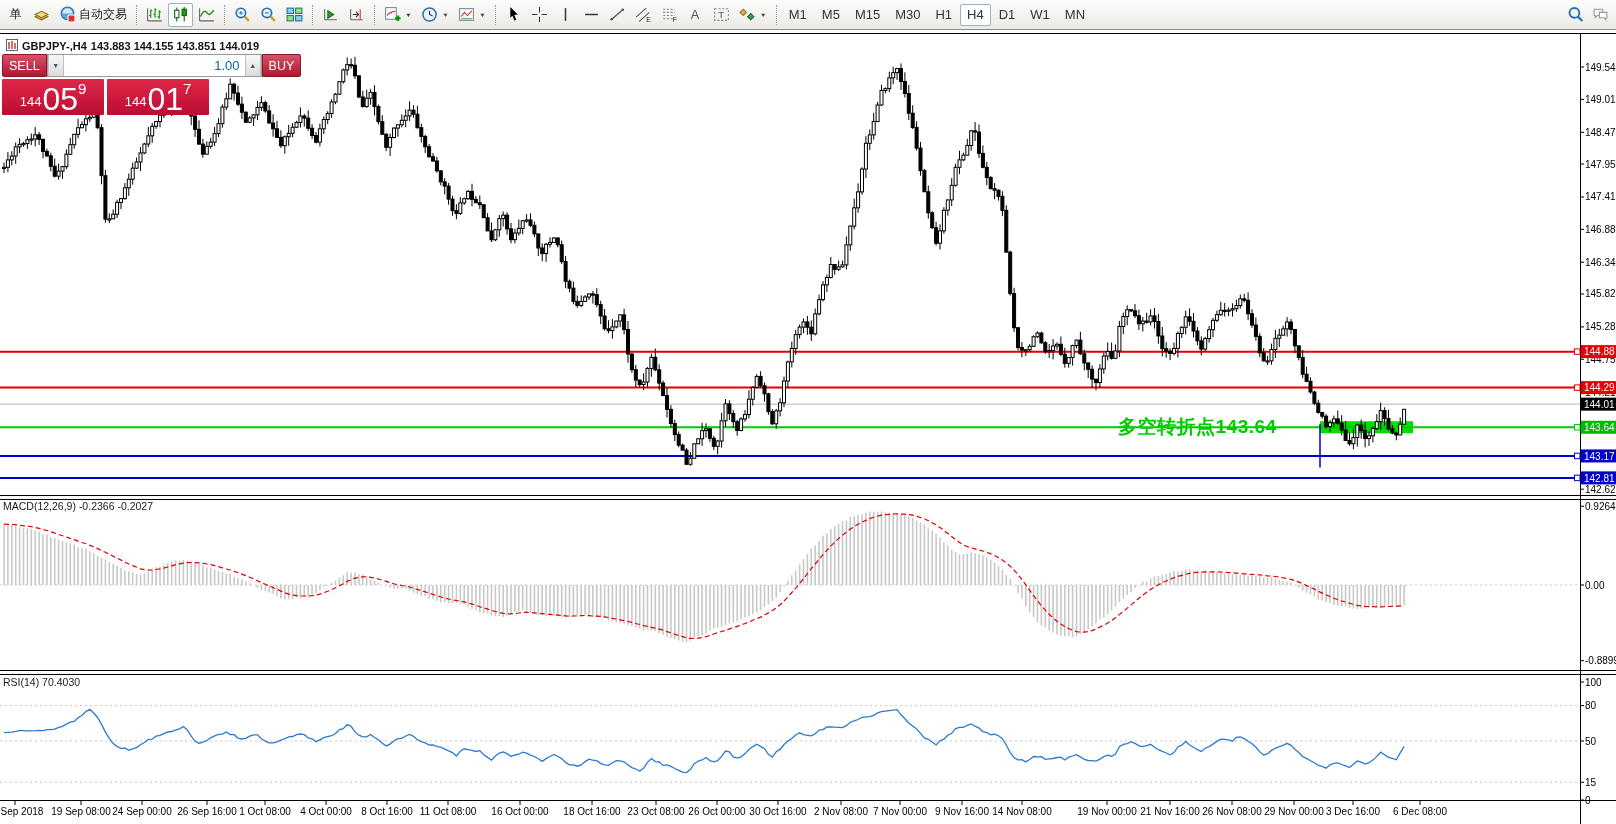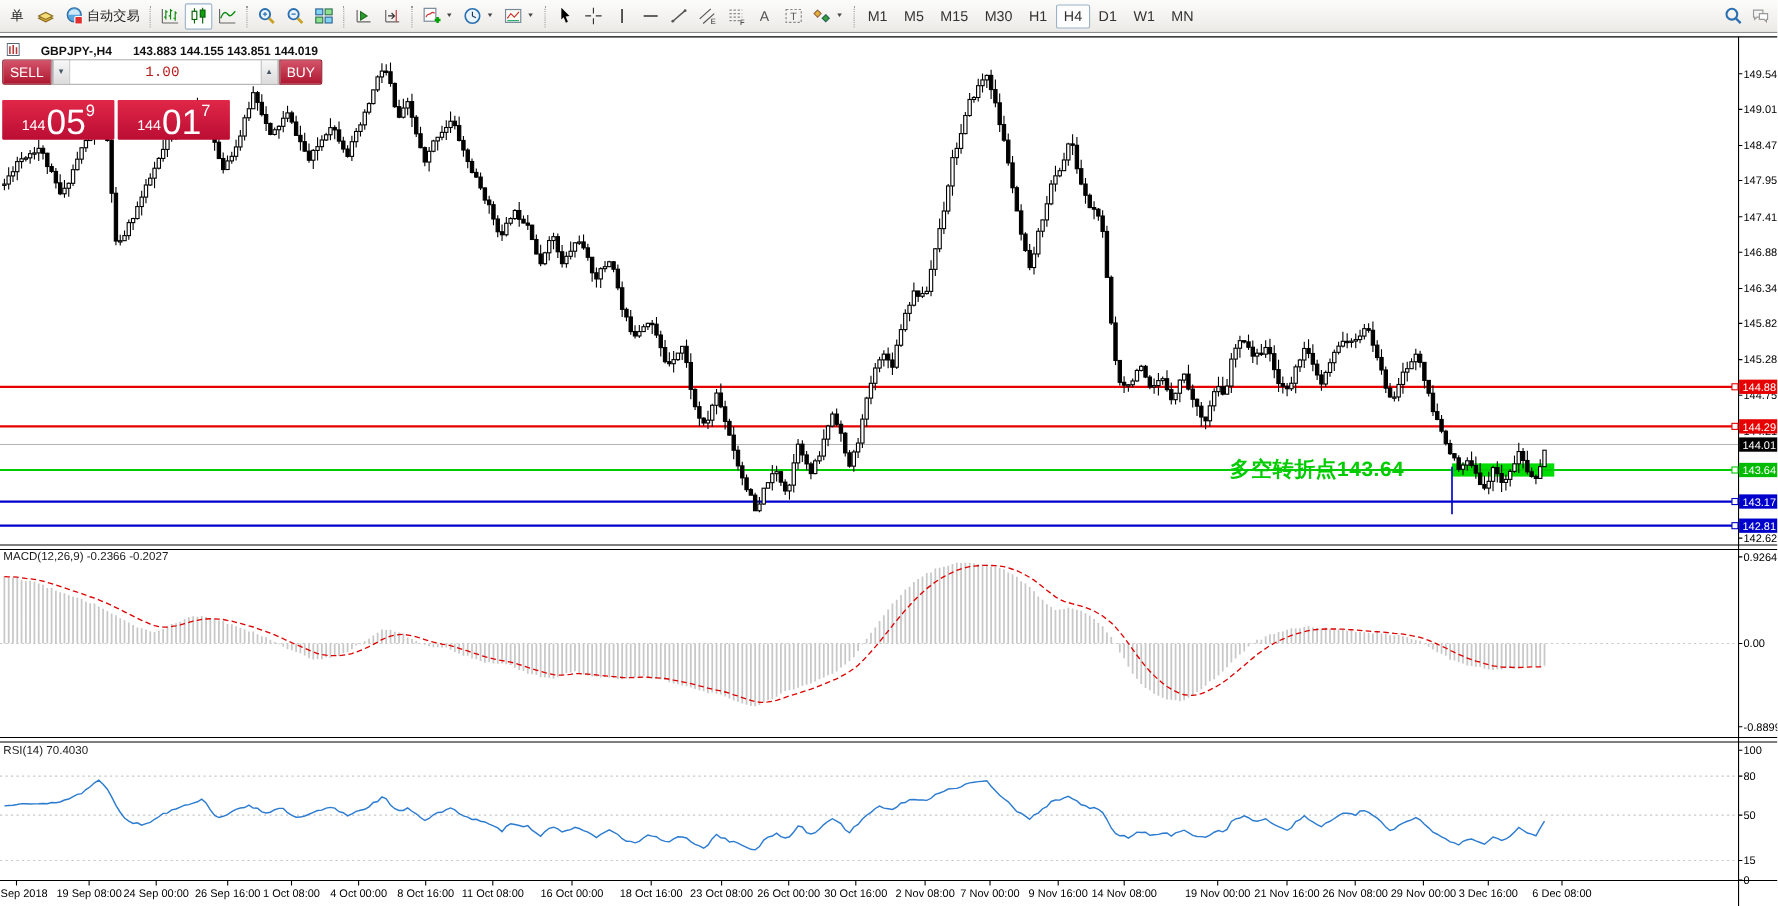--- a/index.html
+++ b/index.html
@@ -14,35 +14,35 @@
   .tbtn.active{background:#fdfdfd;border-color:#9ab3c9}
   .tbtn svg{width:17px;height:17px;display:block}
   .tbtn .lbl{font-size:12px;white-space:nowrap;color:#1a1a1a}
   .caret{font-size:7px;color:#444;margin-left:1px;transform:scaleY(.8)}
   .tsep{width:0;height:20px;border-left:1px dotted #9a9a9a;margin:0 4px}
   .tf{height:22px;min-width:29px;display:flex;align-items:center;justify-content:center;
        border:1px solid transparent;border-radius:2px;font-size:13px;color:#333;background:transparent}
   .tf.active{background:#fdfdfd;border-color:#9ab3c9}
   #tb-right{margin-left:auto;display:flex;align-items:center}
   #chart-svg{position:absolute;top:31px;left:0;z-index:1}
-  .chart-title{position:absolute;left:6px;top:39px;display:flex;gap:19px;align-items:center;
+  .chart-title{position:absolute;left:6px;top:39px;display:flex;gap:4px;align-items:center;
        font-size:11px;font-weight:bold;color:#111;z-index:3}
   .trade-panel{position:absolute;left:2px;top:54px;width:207px;z-index:4}
   .tp-row1{display:flex;height:23px}
   .tp-sell,.tp-buy{color:#fff;border:1px solid #8f1426;font-size:12.5px;
        background:linear-gradient(#d4536a,#ae1830);display:flex;align-items:center;justify-content:center;
        font-family:inherit}
   .tp-sell{width:50px;border-radius:2px 0 0 2px}
   .tp-buy{width:54px;border-radius:0 2px 2px 0}
   .tp-stepper{flex:1;display:flex;border:1px solid #9a9a9a;background:#fff;box-sizing:border-box}
   .tp-step{width:16px;background:linear-gradient(#f7f7f7,#dcdcdc);border:none;border-left:1px solid #c0c0c0;
        border-right:1px solid #c0c0c0;font-size:7px;color:#456;padding:0}
-  .tp-vol{flex:1;border:none;outline:none;font-size:13px;text-align:center;padding:0 5px 0 0;min-width:0;
-       font-family:Liberation Mono, monospace;color:#b91c1c}
-  .tp-row2{display:flex;margin-top:14px;gap:3px;height:36px}
+  .tp-vol{flex:1;border:none;outline:none;font-size:13px;text-align:right;padding:0 5px 0 0;min-width:0;
+       font-family:Liberation Sans, sans-serif;color:#0369a1}
+  .tp-row2{display:flex;margin-top:2px;gap:3px;height:36px}
   .tp-price{flex:1;background:linear-gradient(#e02748,#bb0d33);color:#fff;display:flex;
        align-items:flex-end;justify-content:center;padding-bottom:2px;border-radius:1px}
   .tp-small{font-size:13px;margin:0 1px 4px 0}
   .tp-big{font-size:32px;line-height:.88;font-weight:400}
   .tp-sup{font-size:15px;margin-bottom:16px}
   .ind-label{position:absolute;font-size:10.5px;color:#1a1a1a;z-index:3;white-space:nowrap}
   #macd-label{left:3px;top:500px}
   #rsi-label{left:3px;top:676px}
 </style>
 </head>

